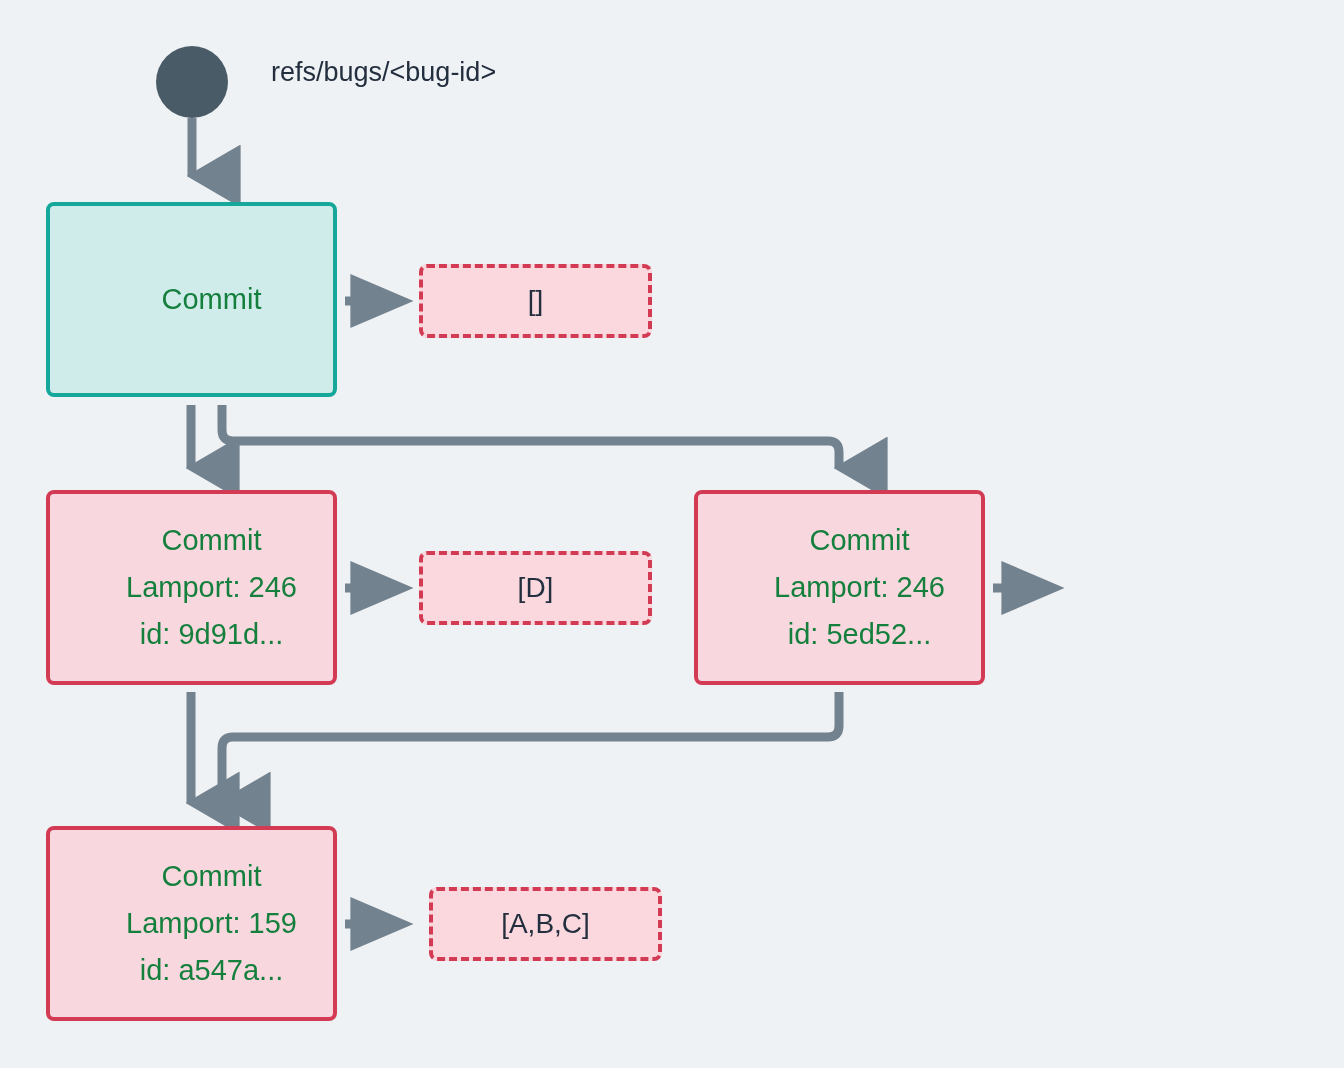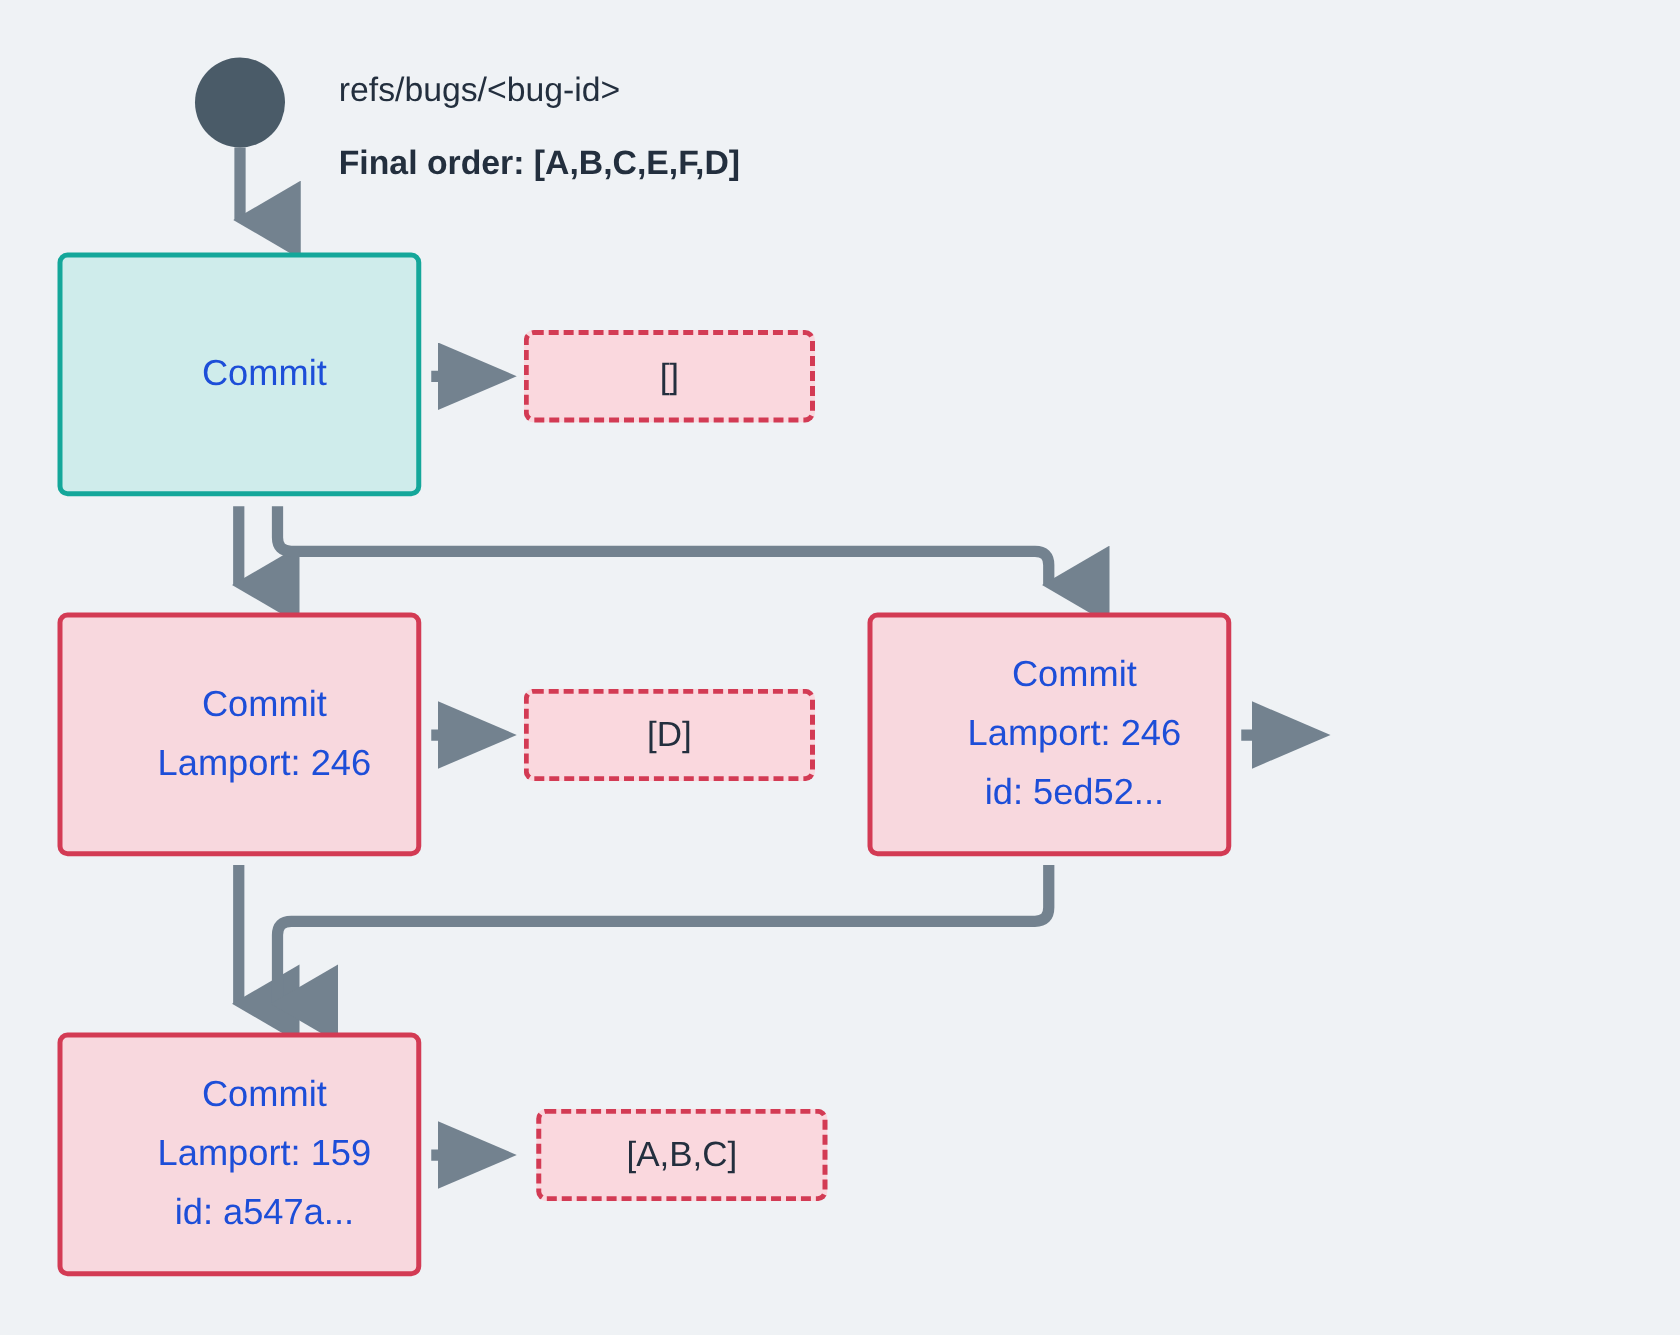--- a/index.html
+++ b/index.html
@@ -58,21 +58,21 @@
     position: absolute;
     box-sizing: border-box;
     border-radius: 8px;
     display: flex;
     flex-direction: column;
     align-items: center;
     justify-content: center;
     text-align: center;
     font-size: 29px;
     line-height: 1.62;
-    color: #1d4ed8;
+    color: #15803d;
     padding-left: 40px;
   }
   .commit.teal {
     background: #cfeceb;
     border: 4px solid #14a79a;
   }
   .commit.pink {
     background: #f8d8de;
     border: 4px solid #d33b54;
   }
@@ -129,29 +129,29 @@
       <path d="M839,692 L839,726 Q839,737 828,737 L233,737 Q222,737 222,748 L222,803" marker-end="url(#arrowDown)"></path>
 
       <path d="M345,924 L399,924" marker-end="url(#arrowRight)"></path>
     </g>
   </svg>
 
   <div class="root-dot" style="left:156px; top:46px; width:72px; height:72px;"></div>
 
   <div class="ref-label" style="left:271px; top:59px;">refs/bugs/&lt;bug-id&gt;</div>
 
-  <div class="order-label" style="left:271px; top:117px;">Final order: [A,B,C,E,F,D]</div>
 
   <div class="commit teal" style="left:46px; top:202px; width:291px; height:195px;">
     <div class="cline">Commit</div>
   </div>
 
   <div class="commit pink" style="left:46px; top:490px; width:291px; height:195px;">
     <div class="cline">Commit</div>
     <div class="cline">Lamport: 246</div>
+    <div class="cline">id: 9d91d...</div>
   </div>
 
   <div class="commit pink" style="left:694px; top:490px; width:291px; height:195px;">
     <div class="cline">Commit</div>
     <div class="cline">Lamport: 246</div>
     <div class="cline">id: 5ed52...</div>
   </div>
 
   <div class="commit pink" style="left:46px; top:826px; width:291px; height:195px;">
     <div class="cline">Commit</div>

